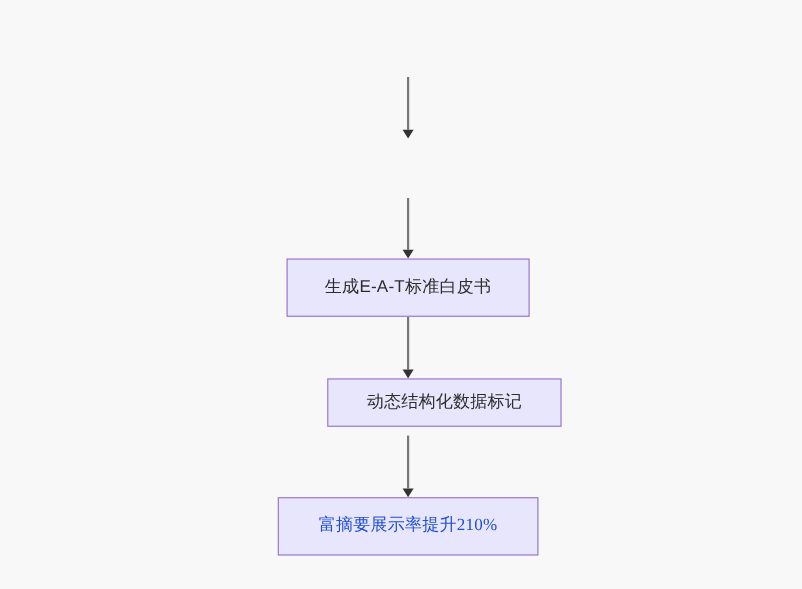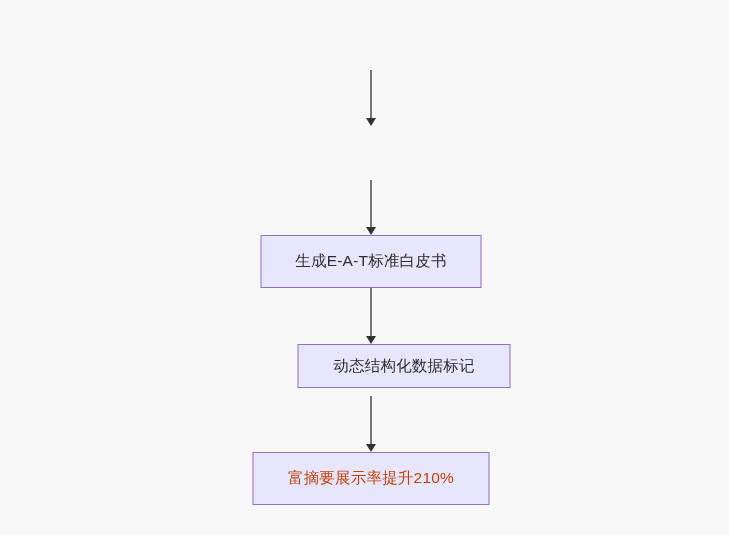--- a/index.html
+++ b/index.html
@@ -87,16 +87,16 @@
 
   <div class="node-box" style="left: 371px; top: 235px; width: 221px; height: 53px; background: rgb(232, 230, 252); border-color: rgb(147, 112, 200);">
     <span class="node-label" style="color: rgb(44, 44, 44);">生成E-A-T标准白皮书</span>
   </div>
 
   <div class="node-box" style="left: 371px; top: 344px; width: 213px; height: 44px; background: rgb(232, 230, 252); border-color: rgb(147, 112, 200); margin-left: 33px;">
     <span class="node-label" style="color: rgb(44, 44, 44);">动态结构化数据标记</span>
   </div>
 
   <div class="node-box" style="left: 371px; top: 452px; width: 237px; height: 53px; background: rgb(232, 230, 252); border-color: rgb(147, 112, 200);">
-    <span class="node-label" style="color: #c2410c;">富摘要展示率提升210%</span>
+    <span class="node-label" style="color: #1d4ed8; font-family: Liberation Serif, serif;">富摘要展示率提升210%</span>
   </div>
 
 </div>
 
 </body></html>

